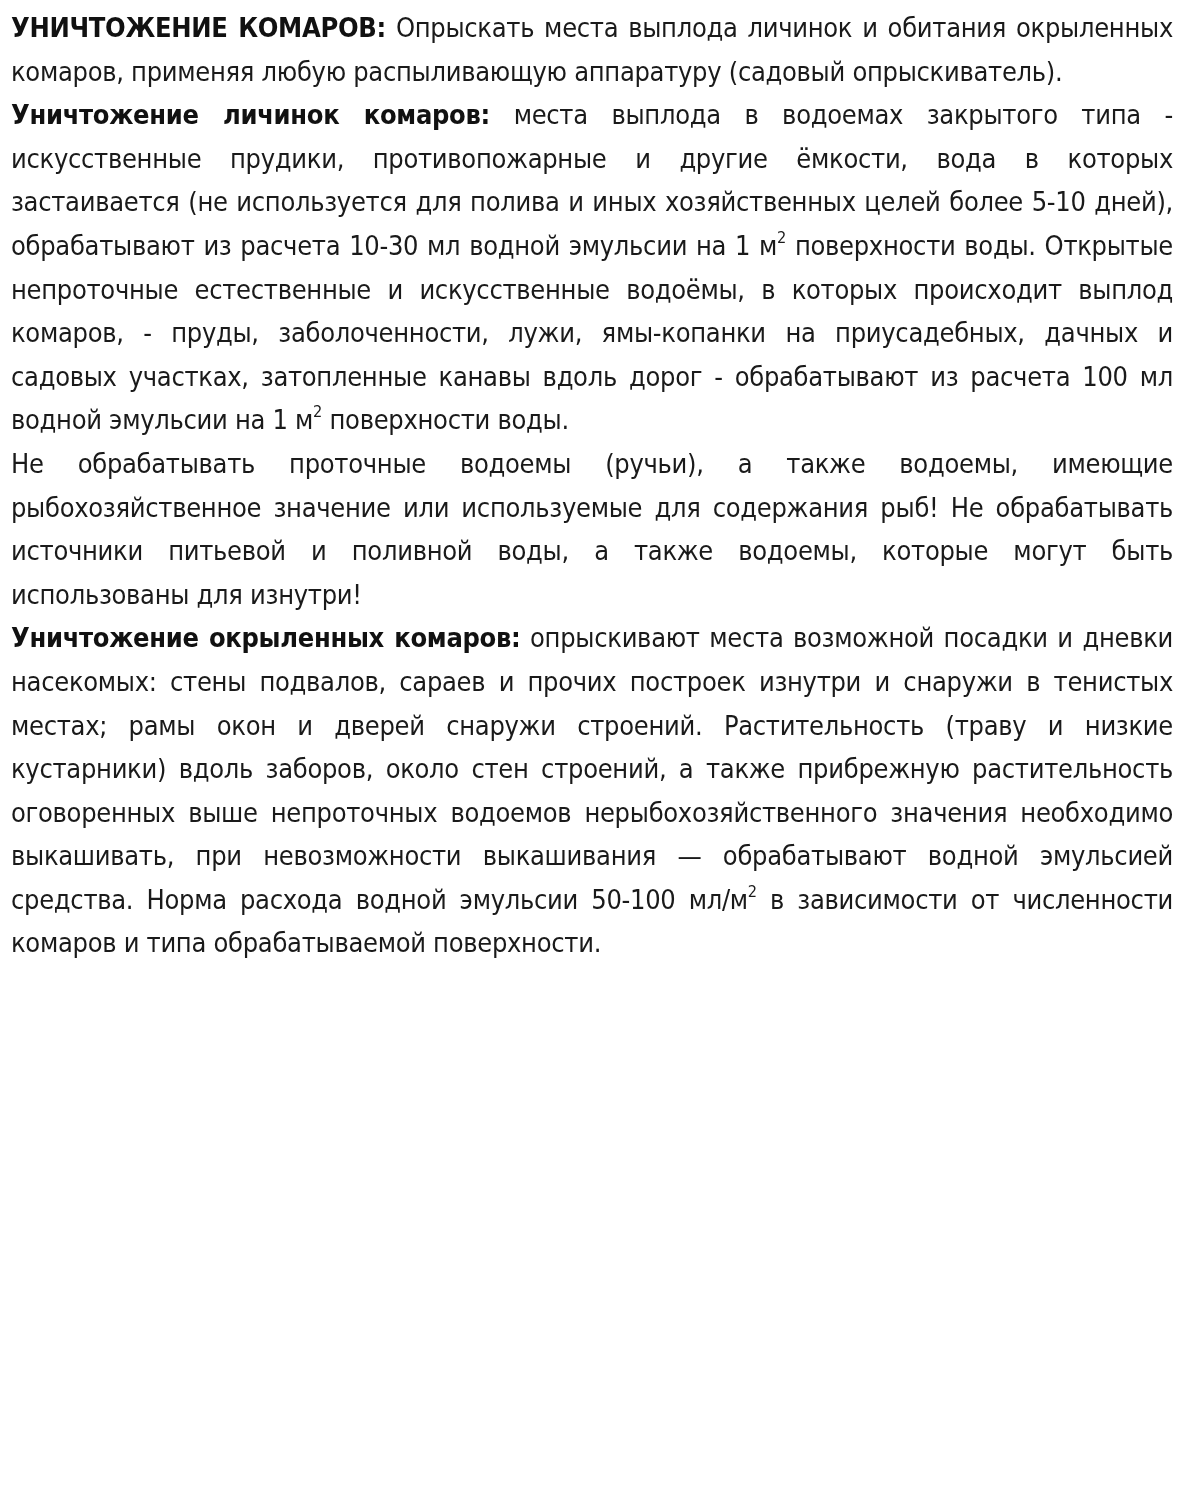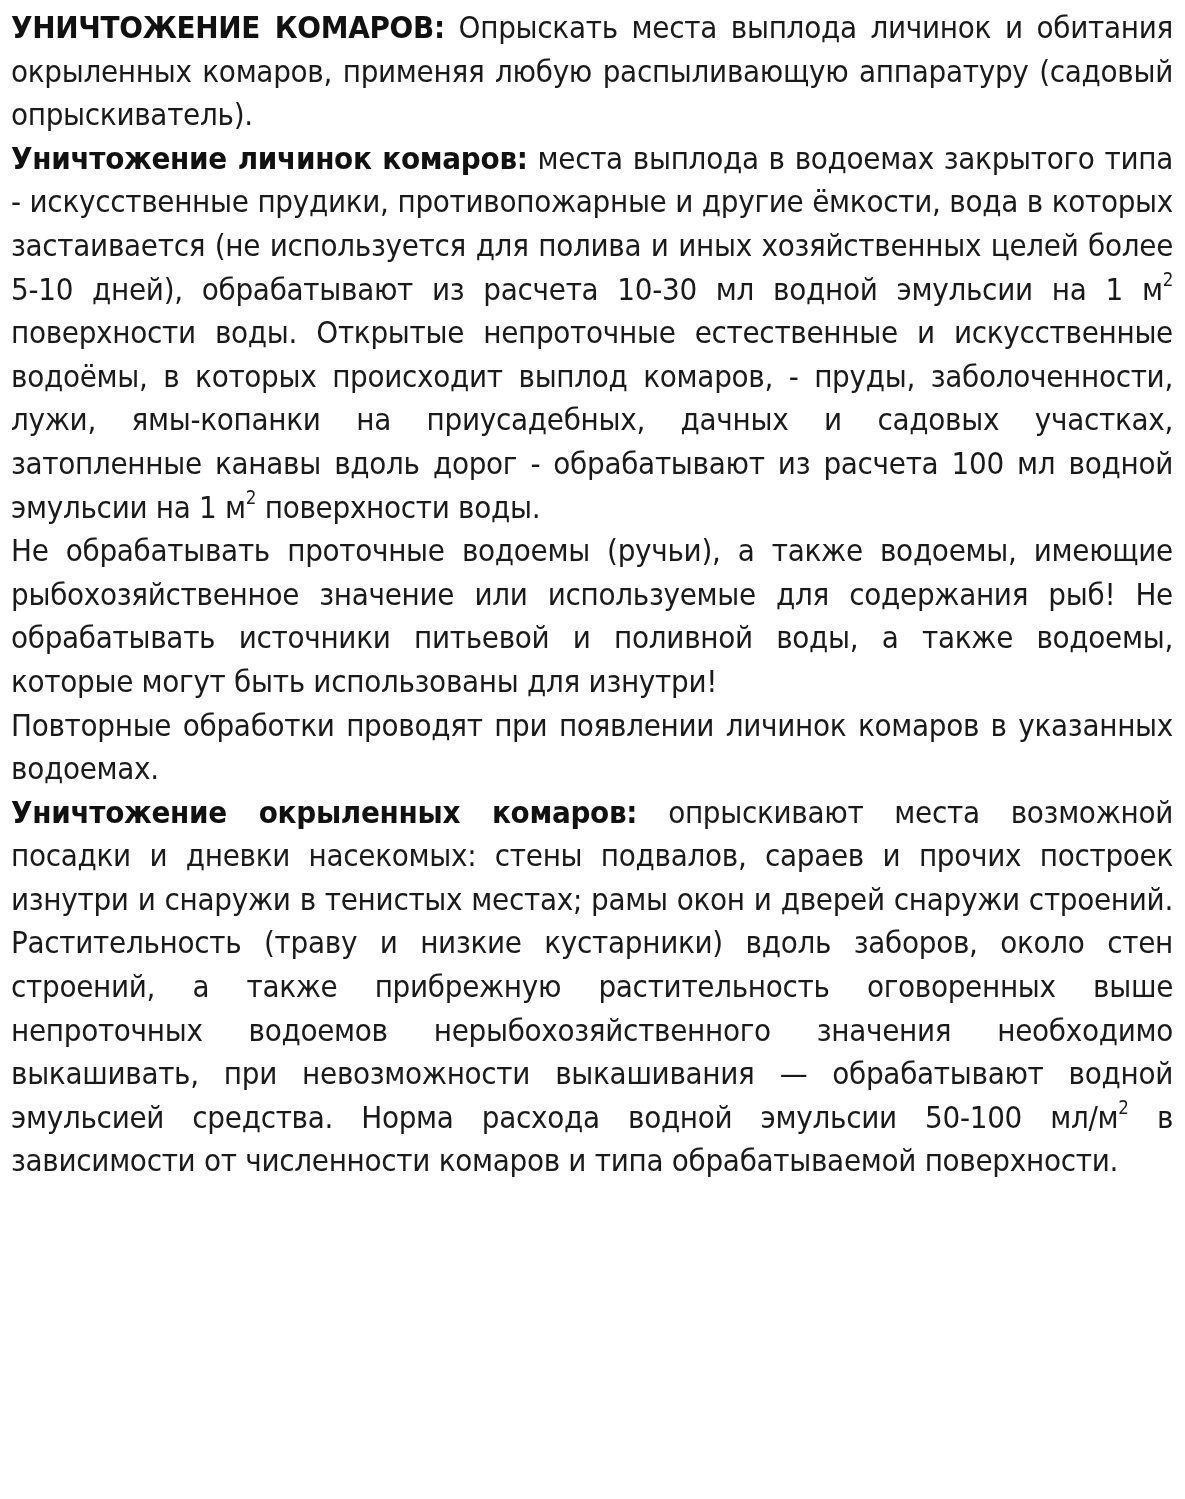--- a/index.html
+++ b/index.html
@@ -11,21 +11,21 @@
       width: 1185px;
       height: 1499px;
       overflow: hidden;
     }
     .doc {
       box-sizing: border-box;
       width: 1185px;
       padding: 6px 12px 0 11px;
       font-family: "DejaVu Sans Condensed", "DejaVu Sans", sans-serif;
       font-stretch: condensed;
-      font-size: 31px;
+      font-size: 27px;
       line-height: 43.6px;
       color: #1a1a1a;
       letter-spacing: -0.3px;
     }
     .para {
       margin: 0;
       text-align: justify;
       text-justify: inter-word;
       hyphens: none;
     }
@@ -43,18 +43,17 @@
 <body>
 
 <div class="doc">
 
   <p class="para"><span class="lead">УНИЧТОЖЕНИЕ КОМАРОВ:</span> <span>Опрыскать места выплода личинок и обитания окрыленных комаров, применяя любую распыливающую аппаратуру (садовый опрыскиватель).</span></p>
 
   <p class="para"><span class="lead">Уничтожение личинок комаров:</span> <span>места выплода в водоемах закрытого типа - искусственные прудики, противопожарные и другие ёмкости, вода в которых застаивается (не используется для полива и иных хозяйственных целей более 5-10 дней), обрабатывают из расчета 10-30 мл водной эмульсии на 1 м</span><sup>2</sup> <span>поверхности воды. Открытые непроточные естественные и искусственные водоёмы, в которых происходит выплод комаров, - пруды, заболоченности, лужи, ямы-копанки на приусадебных, дачных и садовых участках, затопленные канавы вдоль дорог - обрабатывают из расчета 100 мл водной эмульсии на 1 м</span><sup>2</sup> <span>поверхности воды.</span></p>
 
   <p class="para"><span>Не обрабатывать проточные водоемы (ручьи), а также водоемы, имеющие рыбохозяйственное значение или используемые для содержания рыб! Не обрабатывать источники питьевой и поливной воды, а также водоемы, которые могут быть использованы для изнутри!</span></p>
 
-  <p class="para"><span>Повторные обработки проводят при появлении личинок комаров в указанных водоемах.</span></p>
 
   <p class="para"><span class="lead">Уничтожение окрыленных комаров:</span> <span>опрыскивают места возможной посадки и дневки насекомых: стены подвалов, сараев и прочих построек изнутри и снаружи в тенистых местах; рамы окон и дверей снаружи строений. Растительность (траву и низкие кустарники) вдоль заборов, около стен строений, а также прибрежную растительность оговоренных выше непроточных водоемов нерыбохозяйственного значения необходимо выкашивать, при невозможности выкашивания — обрабатывают водной эмульсией средства. Норма расхода водной эмульсии 50-100 мл/м</span><sup>2</sup> <span>в зависимости от численности комаров и типа обрабатываемой поверхности.</span></p>
 
 
 </div>
 
 </body></html>

